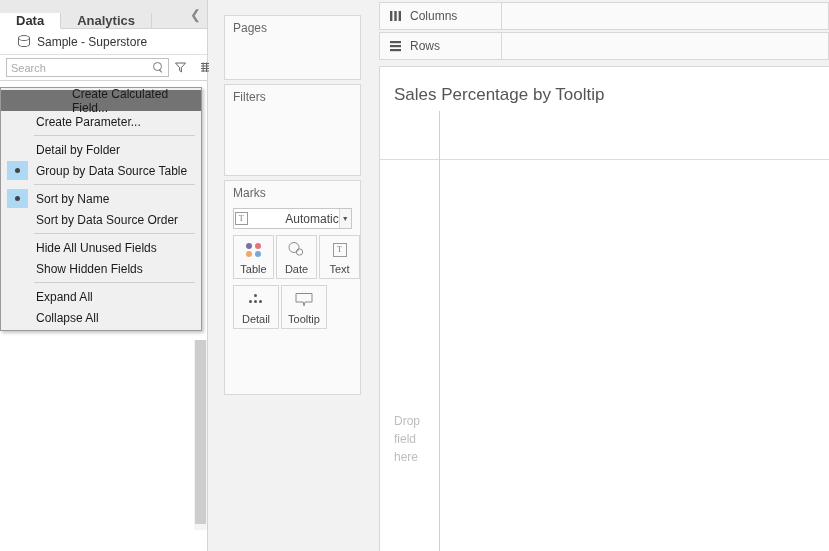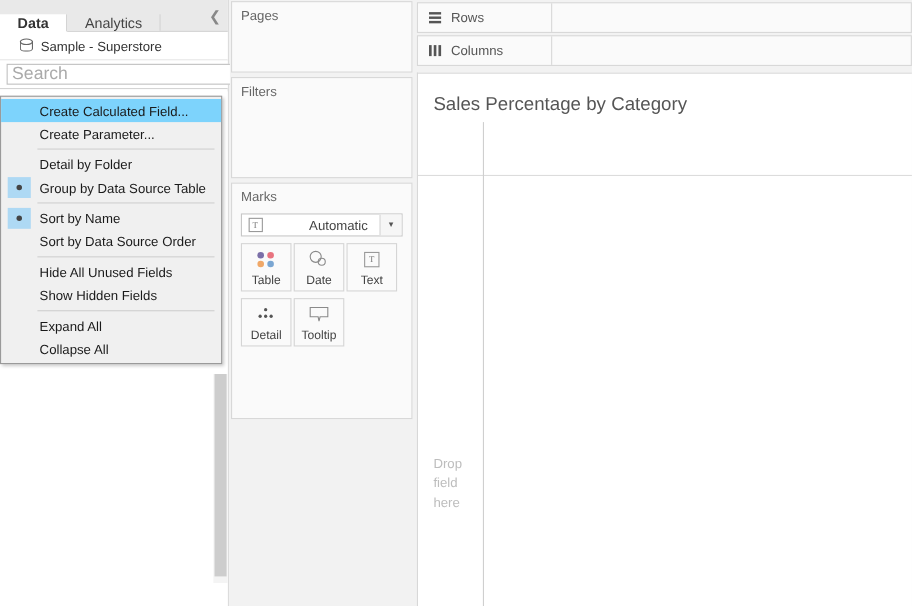--- a/index.html
+++ b/index.html
@@ -21,21 +21,21 @@
   #tab-strip {
     position: relative; height: 29px; background: #e9e9e9;
     border-bottom: 1px solid #d4d4d4; display: flex; align-items: flex-end;
   }
   .pane-tab {
     display: flex; align-items: center; justify-content: center;
     padding: 0 16px; font-size: 13px; color: #333;
     border-right: 1px solid #d4d4d4; cursor: default;
   }
   .pane-tab.active { background: #ffffff; font-weight: bold; border-bottom: 1px solid #ffffff; margin-bottom: -1px; }
-  .pane-tab.inactive { background: #e9e9e9; color: #444; }
+  .pane-tab.inactive { background: #e9e9e9; color: #444; font-weight: bold; }
   #collapse-chevron {
     position: absolute; right: 6px; top: 0; bottom: 0;
     display: flex; align-items: center; color: #888; font-size: 13px; cursor: pointer;
   }
 
   #datasource-row {
     height: 26px; display: flex; align-items: center; gap: 8px;
     padding-left: 18px; background: #ffffff;
     border-bottom: 1px solid #e0e0e0; font-size: 12px; color: #333; text-align: center;
   }
@@ -53,21 +53,21 @@
 
   #search-row {
     height: 26px; display: flex; align-items: center; gap: 0;
     padding: 0 6px; background: #ffffff; border-bottom: 1px solid #d4d4d4;
   }
   #search-box {
     flex: 1; height: 19px; border: 1px solid #c0c0c0; background: #fff;
     display: flex; align-items: center; padding: 0 4px;
   }
   #search-input {
-    flex: 1; border: none; outline: none; font-size: 16px;
+    flex: 1; border: none; outline: none; font-size: 11px;
     font-family: "Liberation Sans", sans-serif; color: #333; background: transparent;
   }
   #search-input::placeholder { color: #aaa; }
   .magnifier { width: 11px; height: 11px; position: relative; flex: none; }
   .magnifier::before {
     content: ''; position: absolute; left: 0; top: 0;
     width: 7px; height: 7px; border: 1.2px solid #777; border-radius: 50%;
   }
   .magnifier::after {
     content: ''; position: absolute; left: 6px; top: 7px;
@@ -107,30 +107,30 @@
     background: #f0f0f0; border: 1px solid #9a9a9a;
     box-shadow: 2px 2px 3px rgba(0,0,0,0.22);
     padding: 2px 0; z-index: 50;
   }
   .menu-item {
     height: 21px; display: flex; align-items: center;
     font-size: 12px; color: #1a1a1a; cursor: default; padding-right: 8px;
   }
   .menu-item .mlabel { padding-left: 2px; }
   .menu-item .gutter { width: 33px; flex: none; height: 21px; display: flex; align-items: center; justify-content: center; }
-  .menu-item.selected { background: #7dd3fc; }
+  .menu-item.selected { background: #737373; gap: 36px; }
   .menu-item .radio-box {
     width: 21px; height: 19px; background: #aed9f4;
     display: flex; align-items: center; justify-content: center;
   }
   .menu-item .radio-dot { width: 5px; height: 5px; border-radius: 50%; background: #444; }
   .menu-sep { height: 1px; background: #cfcfcf; margin: 3px 6px 3px 33px; }
 
   
-  #cards-col { position: absolute; left: 209px; top: 0; width: 167px; height: 551px; background: #f2f2f2; padding: 1px; }
+  #cards-col { position: absolute; left: 209px; top: 0; width: 167px; height: 551px; background: #f2f2f2; padding: 15px; }
   .card {
     background: #fafafa; border: 1px solid #d8d8d8; margin-bottom: 4px;
   }
   .card-title { font-size: 12px; color: #666; padding: 5px 0 0 8px; }
   #card-pages { height: 65px; }
   #card-filters { height: 92px; }
   #card-marks { height: 215px; position: relative; }
 
   #mark-type {
     margin: 8px 8px 0 8px; height: 21px; border: 1px solid #c7c7c7; background: #fff;
@@ -417,44 +417,44 @@
       </div>
     </div>
   </div>
 
   <div id="right-pane">
 
     <div class="shelf">
       <div class="shelf-head">
         <svg width="13" height="12" viewBox="0 0 13 12" aria-hidden="true">
           <g fill="#555">
+              <rect x="1" y="1" width="2.4" height="10"></rect>
+              <rect x="5.3" y="1" width="2.4" height="10"></rect>
+              <rect x="9.6" y="1" width="2.4" height="10"></rect>
+            </g>
+        </svg>
+        <span>Columns</span>
+      </div>
+      <div class="shelf-drop"></div>
+    </div>
+
+    <div class="shelf">
+      <div class="shelf-head">
+        <svg width="13" height="12" viewBox="0 0 13 12" aria-hidden="true">
+          <g fill="#555">
               <rect x="1" y="1" width="11" height="2.2"></rect>
               <rect x="1" y="5" width="11" height="2.2"></rect>
               <rect x="1" y="9" width="11" height="2.2"></rect>
             </g>
         </svg>
         <span>Rows</span>
       </div>
       <div class="shelf-drop"></div>
     </div>
 
-    <div class="shelf">
-      <div class="shelf-head">
-        <svg width="13" height="12" viewBox="0 0 13 12" aria-hidden="true">
-          <g fill="#555">
-              <rect x="1" y="1" width="2.4" height="10"></rect>
-              <rect x="5.3" y="1" width="2.4" height="10"></rect>
-              <rect x="9.6" y="1" width="2.4" height="10"></rect>
-            </g>
-        </svg>
-        <span>Columns</span>
-      </div>
-      <div class="shelf-drop"></div>
-    </div>
-
     <div id="view-area">
-      <div id="view-title">Sales Percentage by Category</div>
+      <div id="view-title">Sales Percentage by Tooltip</div>
       <div id="view-hline"></div>
       <div id="view-vline"></div>
       <div id="drop-field-here">Drop field here</div>
     </div>
   </div>
 </div>
 
 </body></html>

